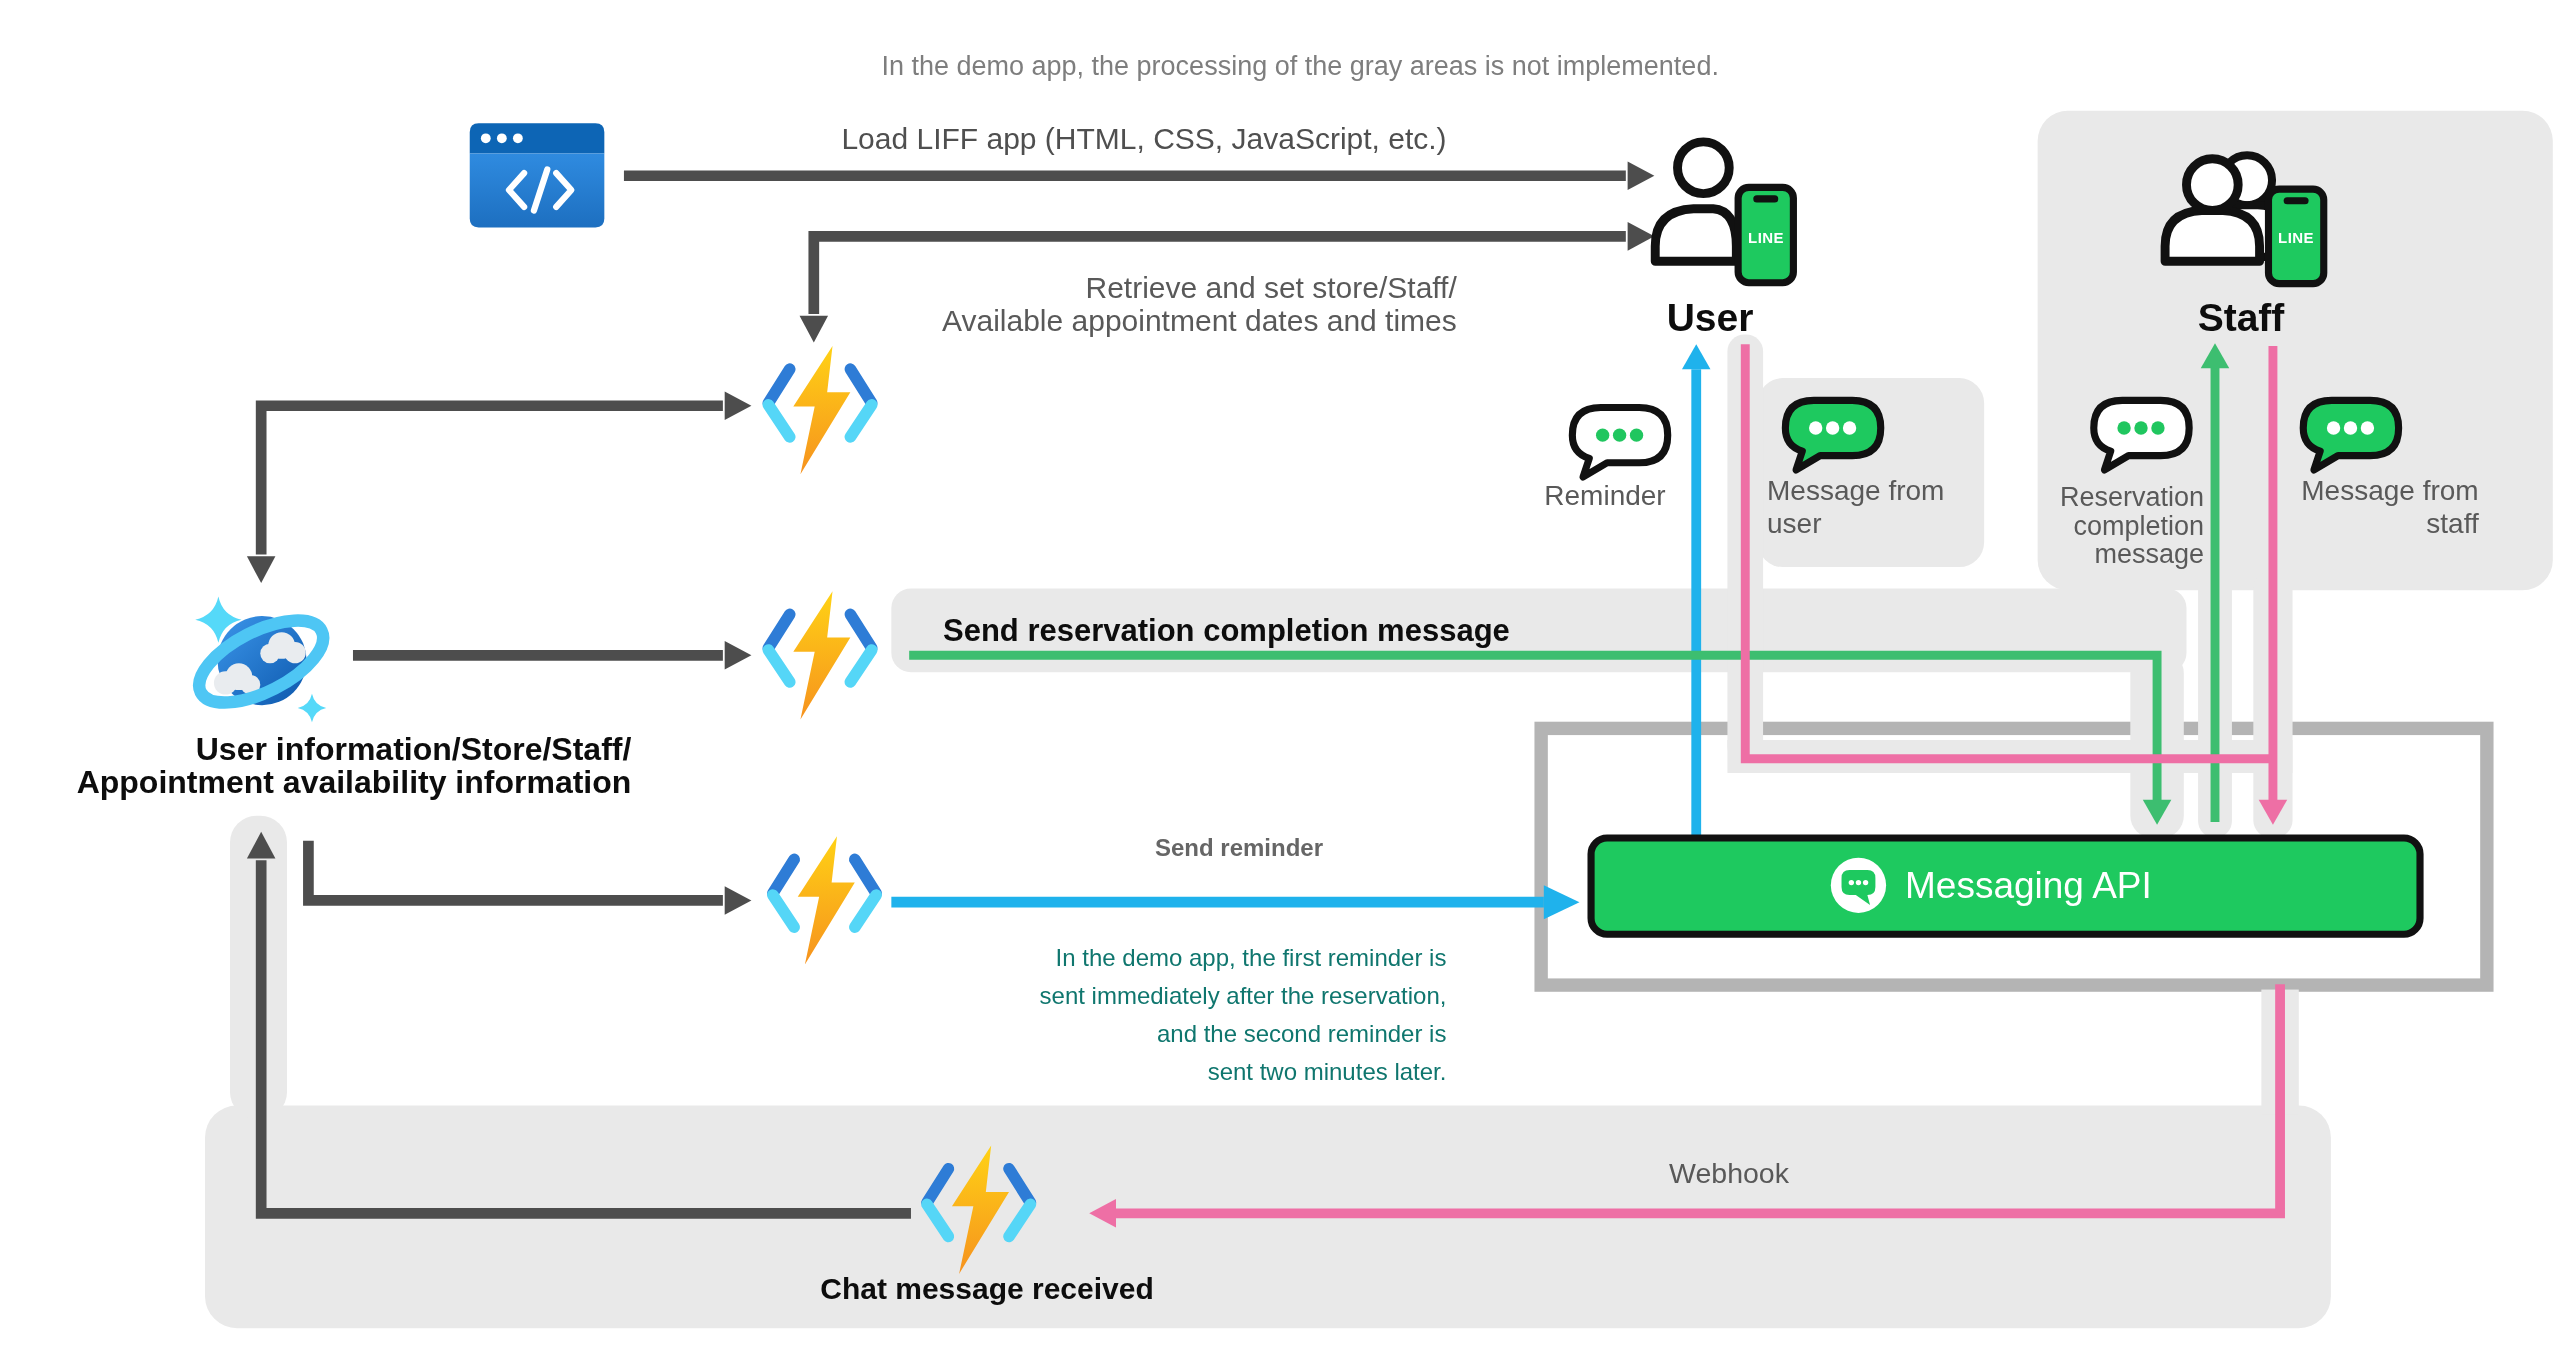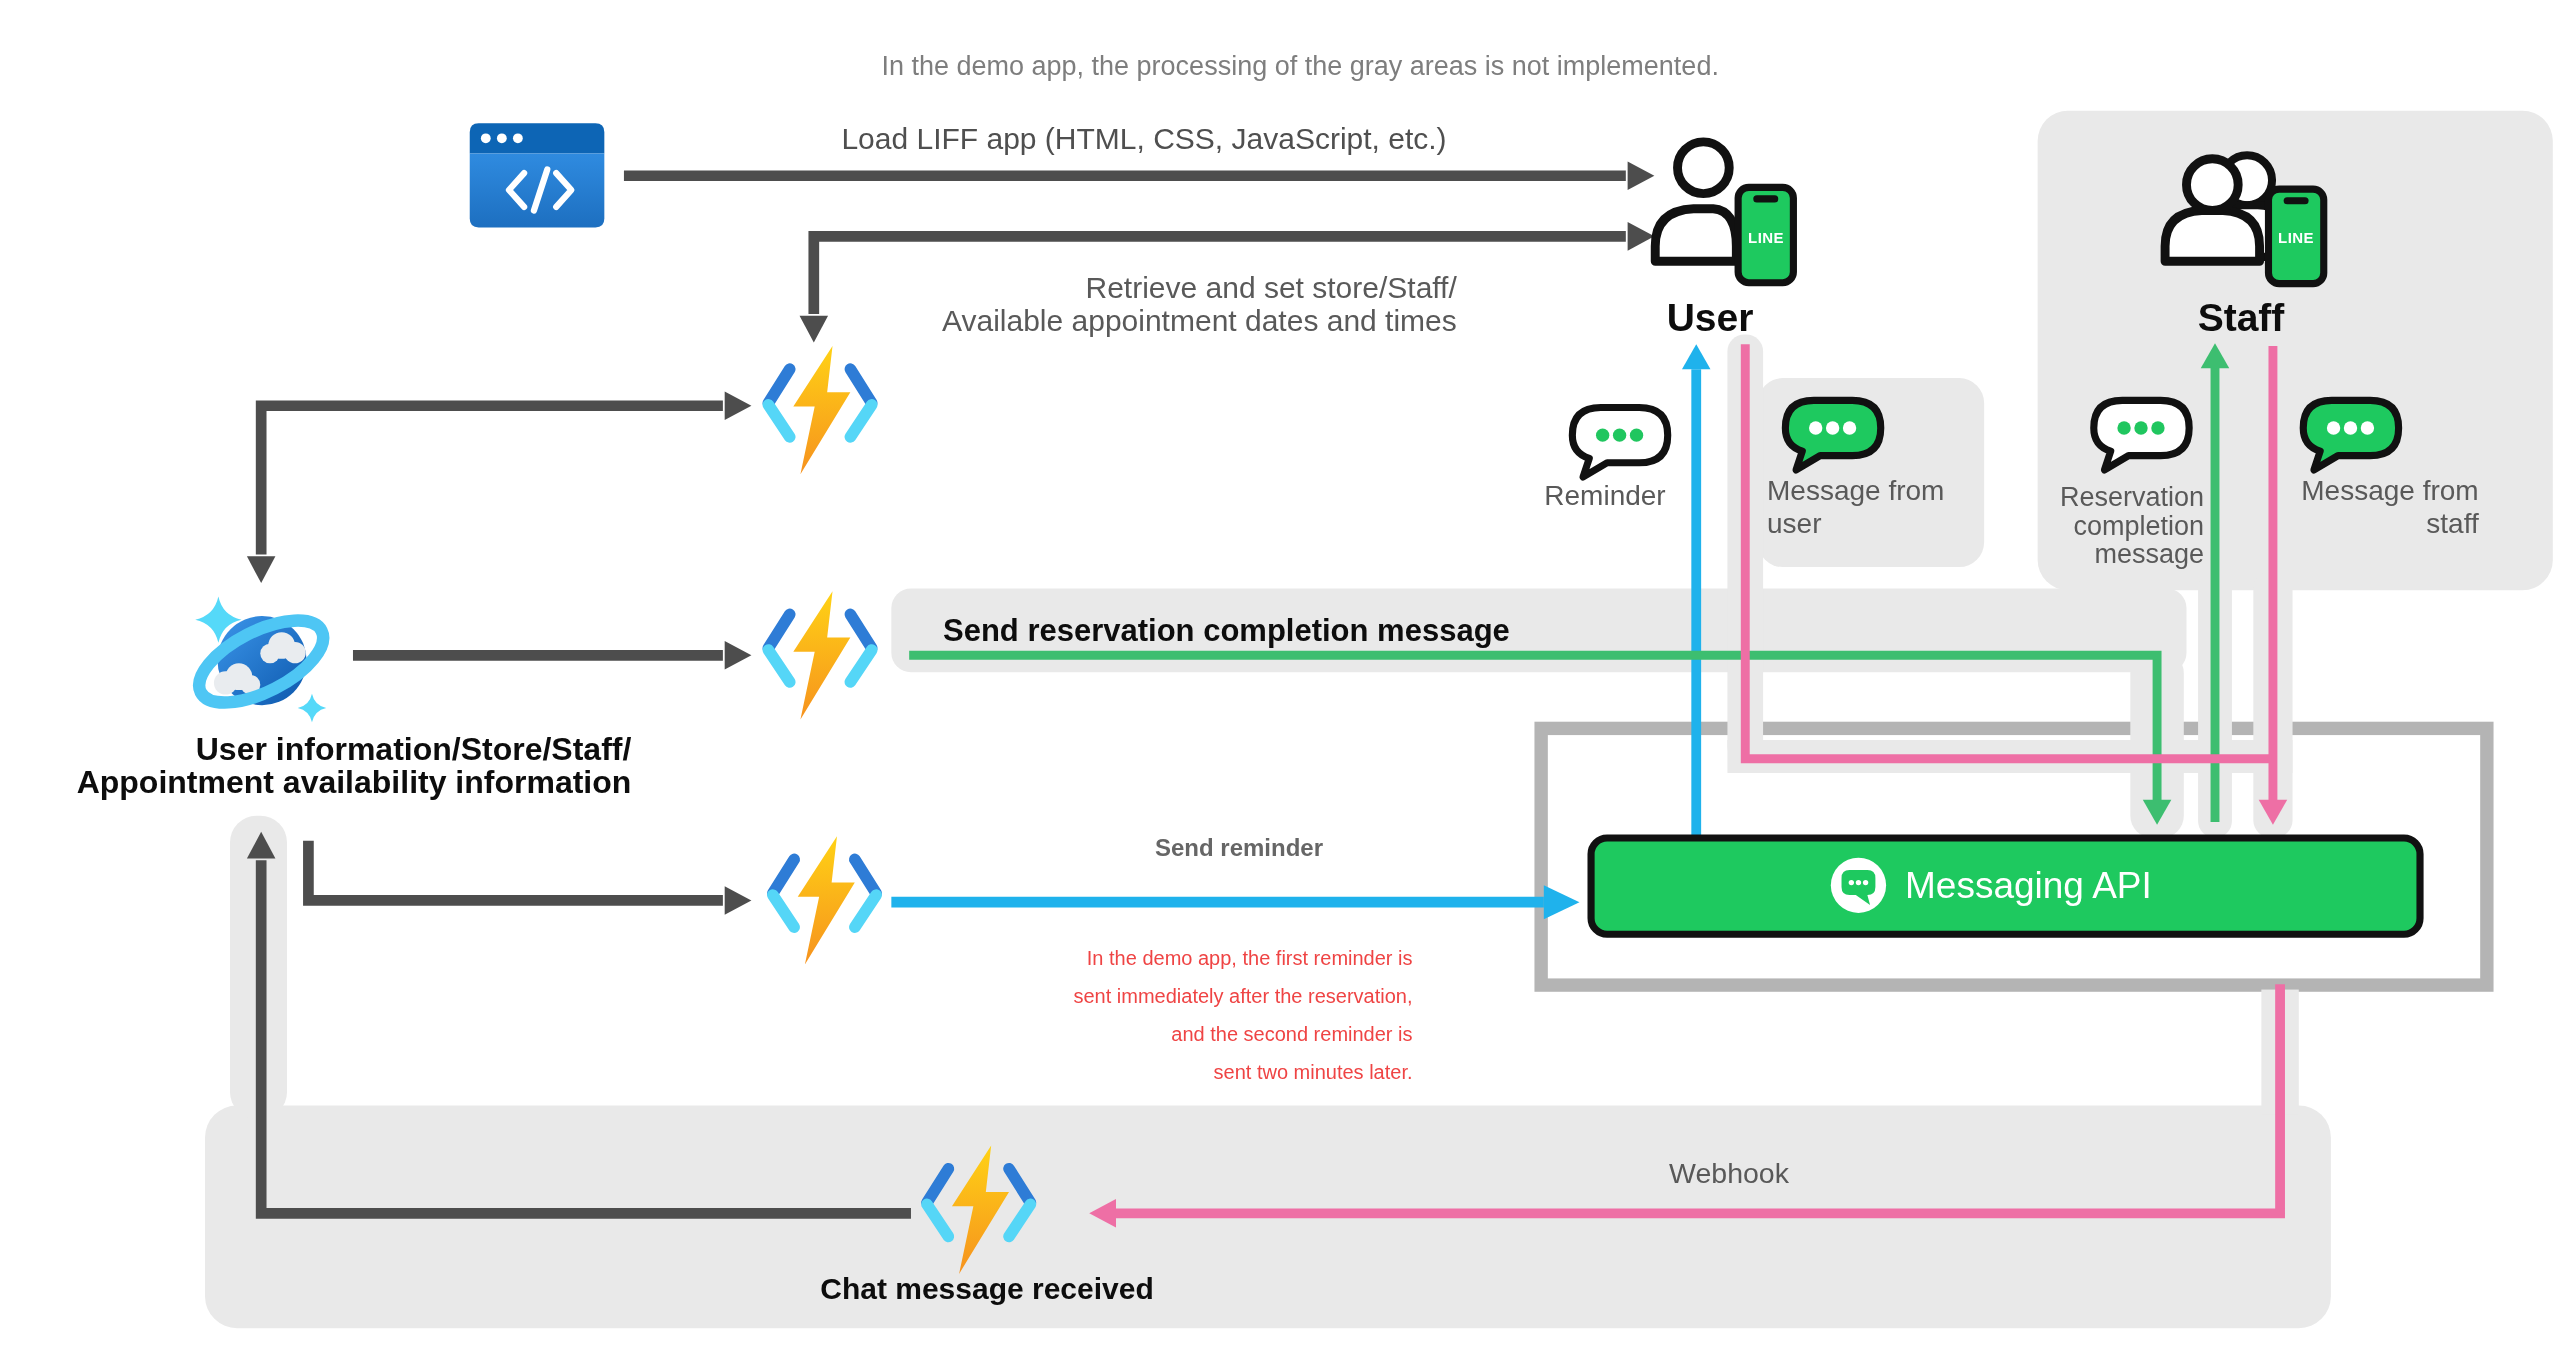--- a/index.html
+++ b/index.html
@@ -231,21 +231,21 @@
 
 <div class="t c b" style="left:308px;top:733px;font-size:32px;line-height:33px;margin-left:46px;">
   <span class="ln">User information/Store/Staff/</span>
   <span class="ln">Appointment availability information</span>
 </div>
 
 <div class="t b" style="left:943px;top:613px;font-size:31px;">Send reservation completion message</div>
 
 <div class="t c" style="left:1239px;top:834px;font-size:24px;font-weight:700;color:#666;">Send reminder</div>
 
-<div class="t c" style="left:1243px;top:939px;font-size:20px;line-height:38px;color:#ef4444;">
+<div class="t c" style="left:1243px;top:939px;font-size:24px;line-height:38px;color:#0f766e;">
   <span class="ln">In the demo app, the first reminder is</span>
   <span class="ln">sent immediately after the reservation,</span>
   <span class="ln">and the second reminder is</span>
   <span class="ln">sent two minutes later.</span>
 </div>
 
 <div class="t w" style="left:1905px;top:865px;font-size:37px;font-weight:500;">Messaging API</div>
 
 <div class="t c" style="left:1729px;top:1157px;font-size:28.5px;font-weight:500;">Webhook</div>
 

